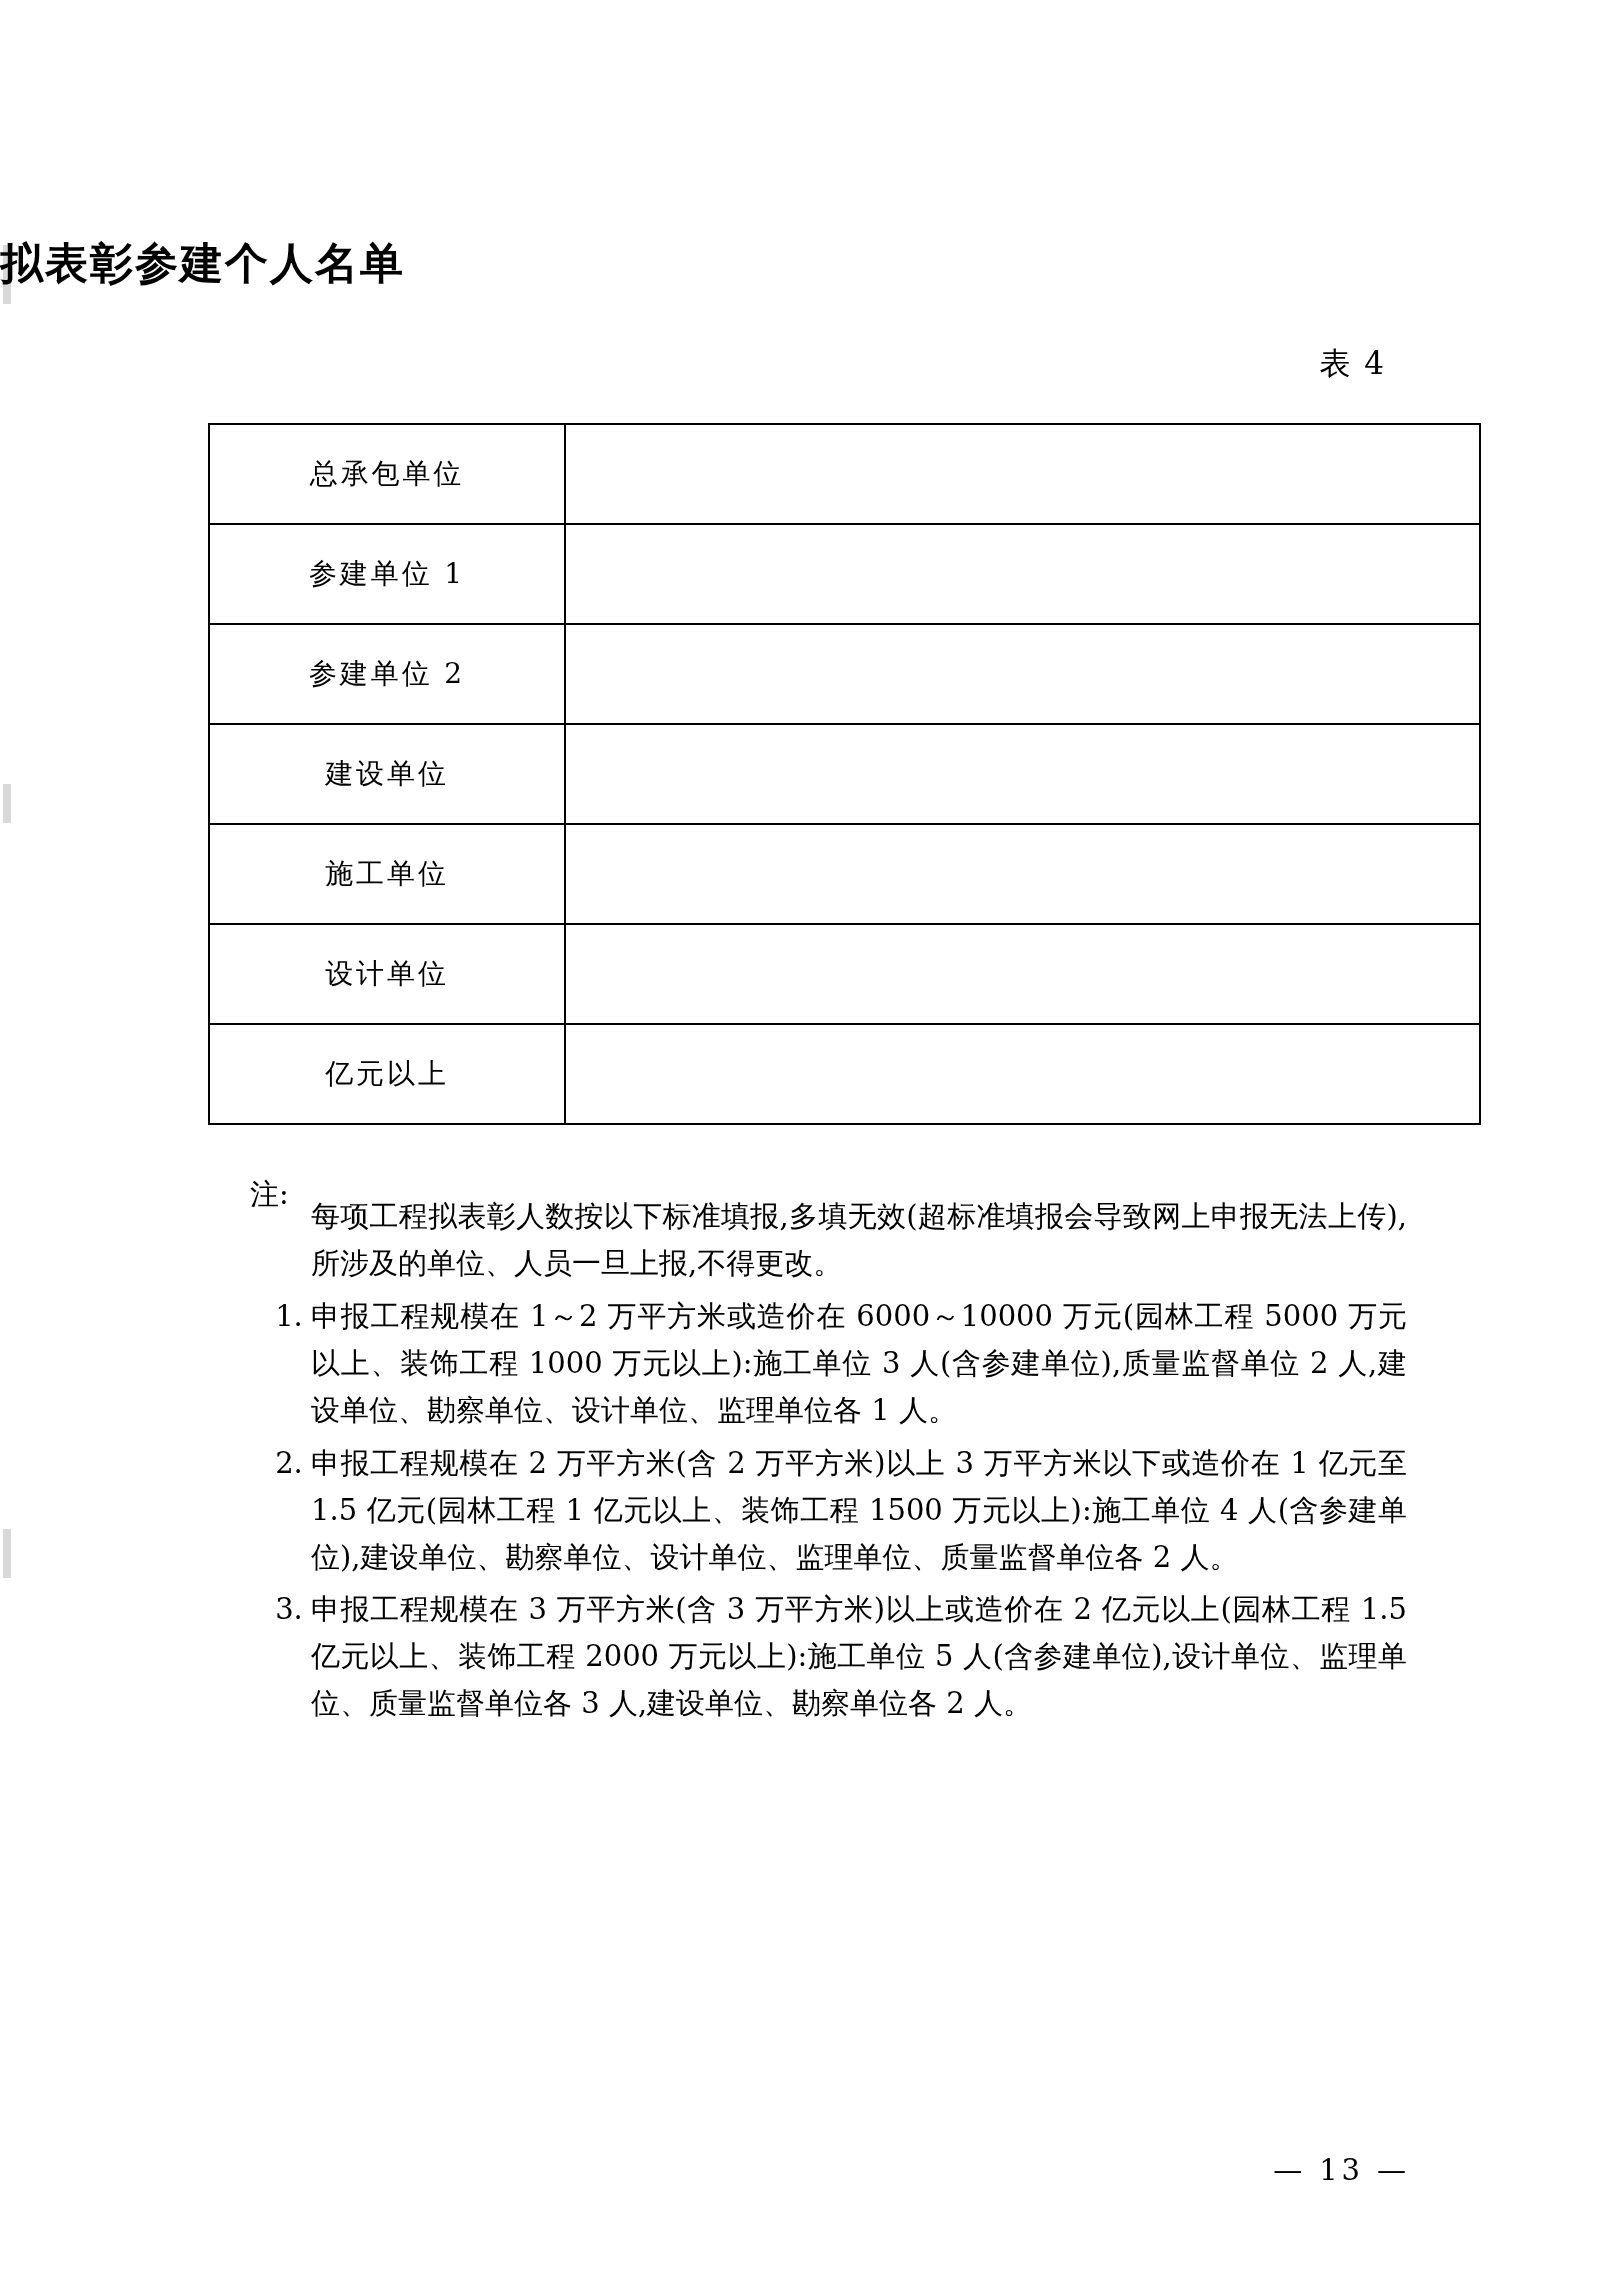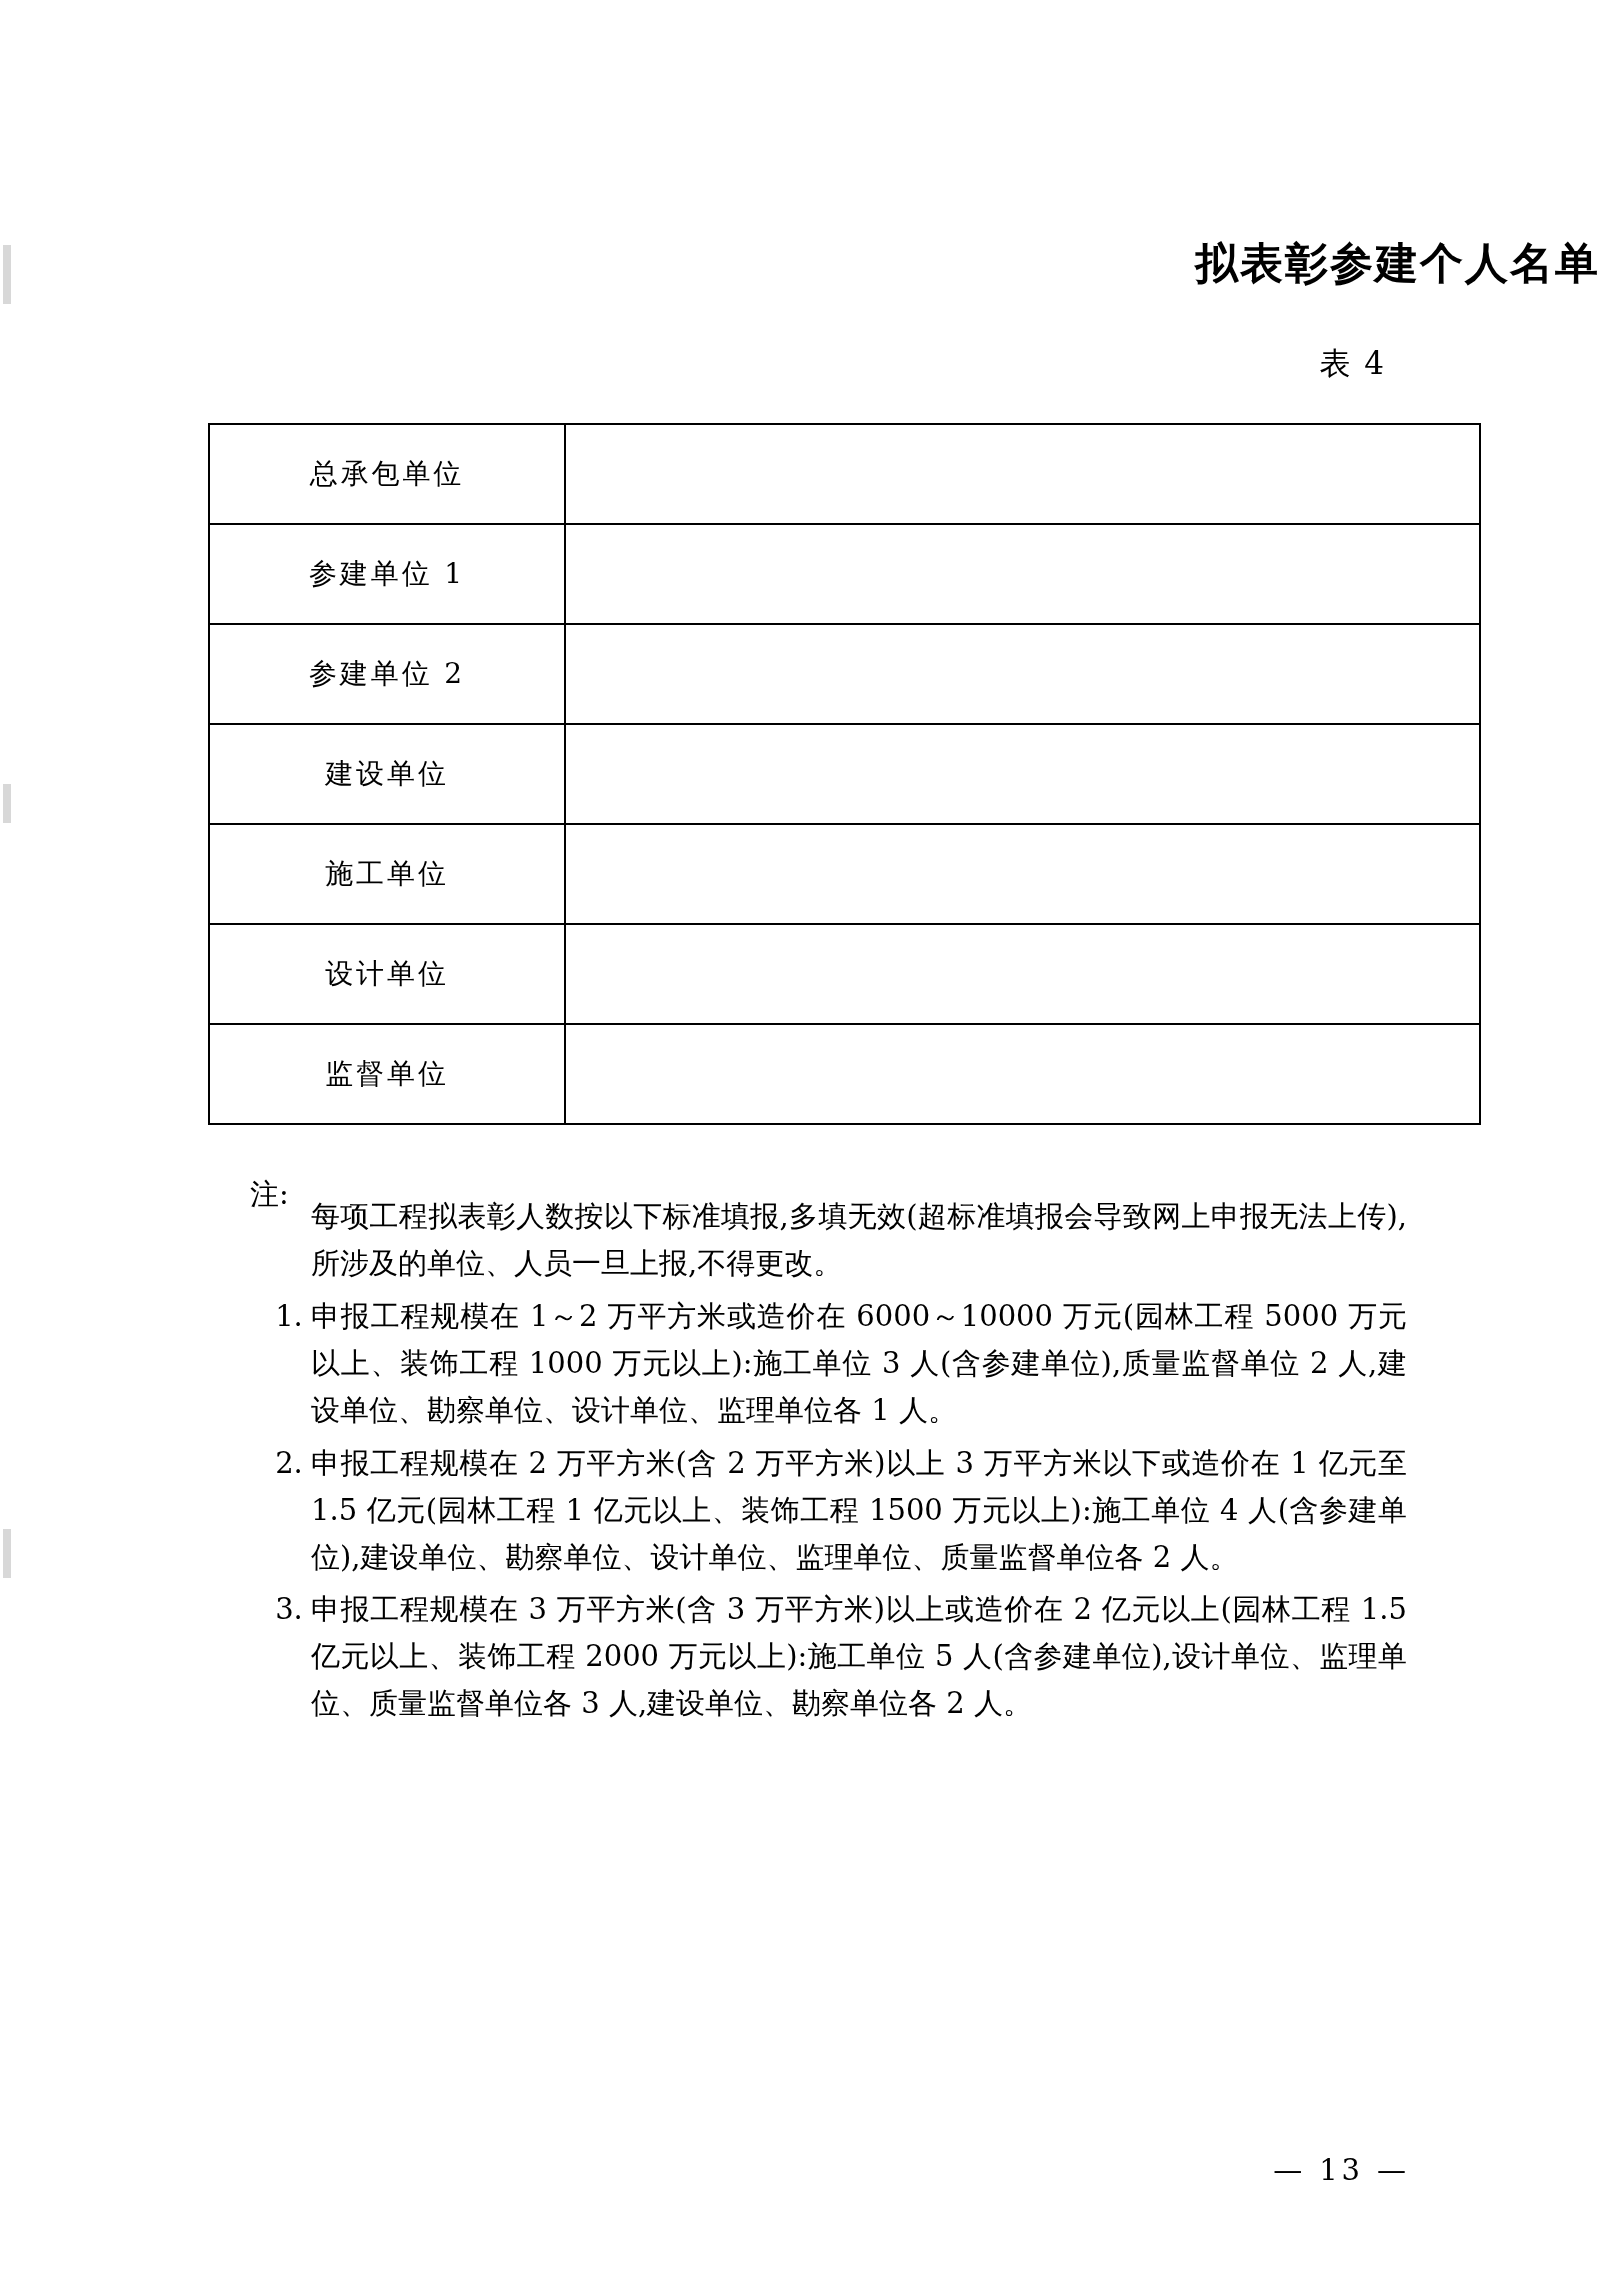--- a/index.html
+++ b/index.html
@@ -21,21 +21,21 @@
     width: 1621px;
     height: 2293px;
     box-sizing: border-box;
     padding: 0;
   }
   .title {
     position: absolute;
     left: 0;
     top: 235px;
     width: 1600px;
-    text-align: right;
+    text-align: left;
     font-size: 43px;
     font-weight: bold;
     letter-spacing: 2px;
     font-family: "DejaVu Serif", "Liberation Serif", serif;
   }
   .table-label {
     position: absolute;
     right: 235px;
     top: 343px;
     font-size: 31px;
@@ -153,21 +153,21 @@
       </tr>
       <tr>
         <td class="label-cell">施工单位</td>
         <td class="value-cell"></td>
       </tr>
       <tr>
         <td class="label-cell">设计单位</td>
         <td class="value-cell"></td>
       </tr>
       <tr>
-        <td class="label-cell">监督单位</td>
+        <td class="label-cell">亿元以上</td>
         <td class="value-cell"></td>
       </tr>
     </tbody>
   </table>
 
   <div class="notes">
     <div class="note-head">
       <span class="marker">注:</span>
       <span class="body">每项工程拟表彰人数按以下标准填报,多填无效(超标准填报会导致网上申报无法上传),所涉及的单位、人员一旦上报,不得更改。</span>
     </div>

